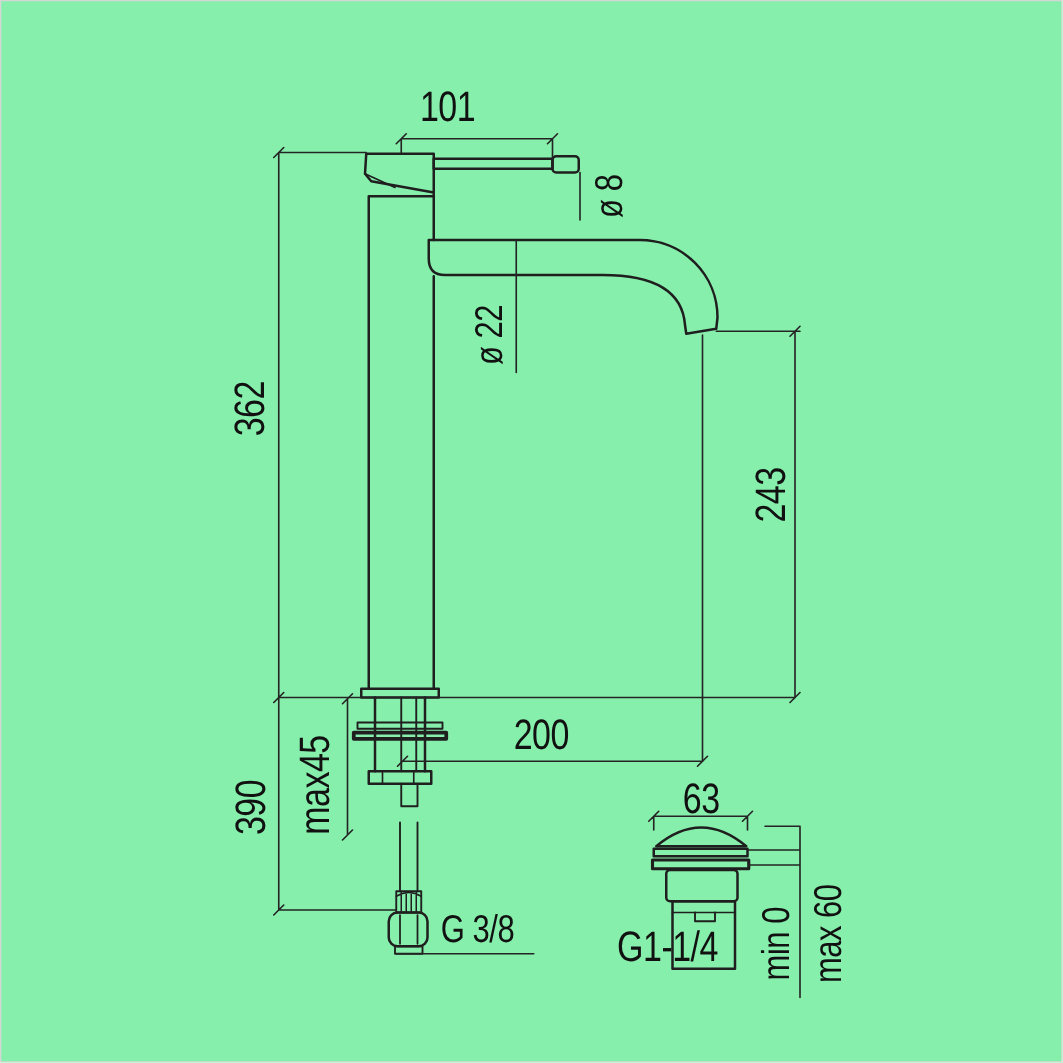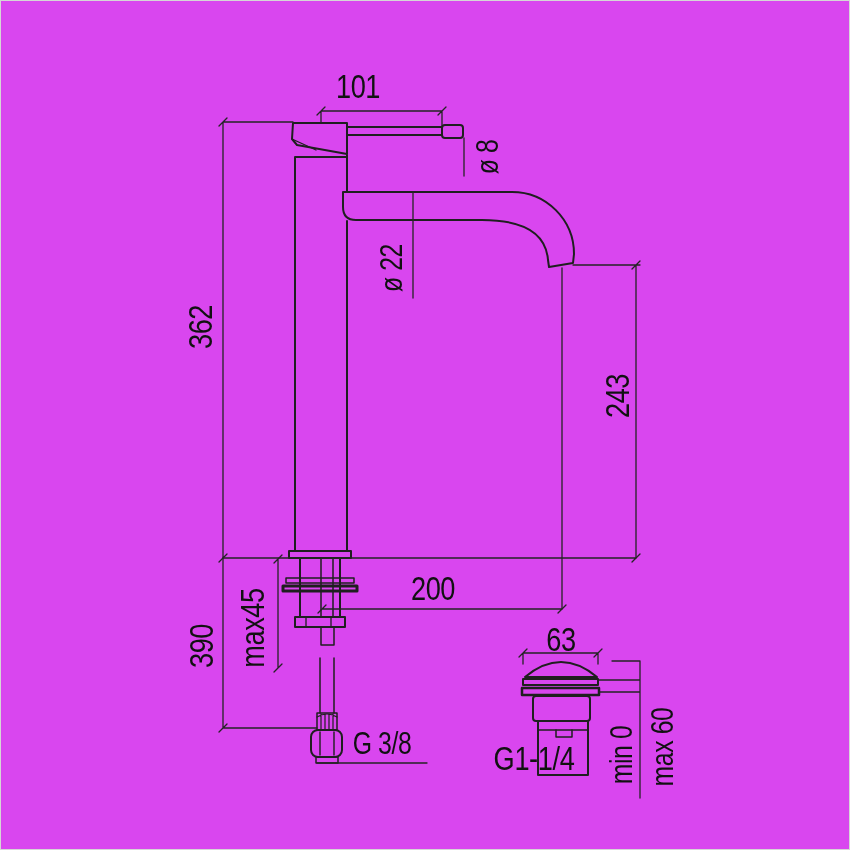--- a/index.html
+++ b/index.html
@@ -1,19 +1,19 @@
 <!DOCTYPE html>
 <html><head>
 <meta charset="utf-8">
 <style>
   html,body { margin:0; padding:0; background:#ffffff; }
   #canvas {
     position:relative;
     width:850px; height:850px;
-    background:#d946ef;
+    background:#86efac;
     box-shadow: inset 0 0 0 1px #d6d6d6;
     overflow:hidden;
     font-family:"Liberation Sans", sans-serif;
   }
   #drawing { position:absolute; left:0; top:0; }
   .lbl {
     position:absolute;
     color:#111111;
     font-size:34px;
     font-weight:400;

